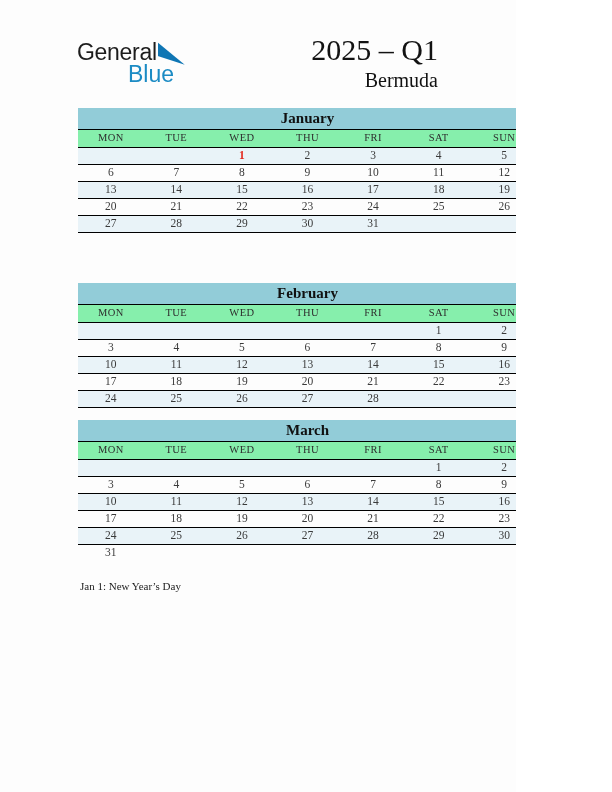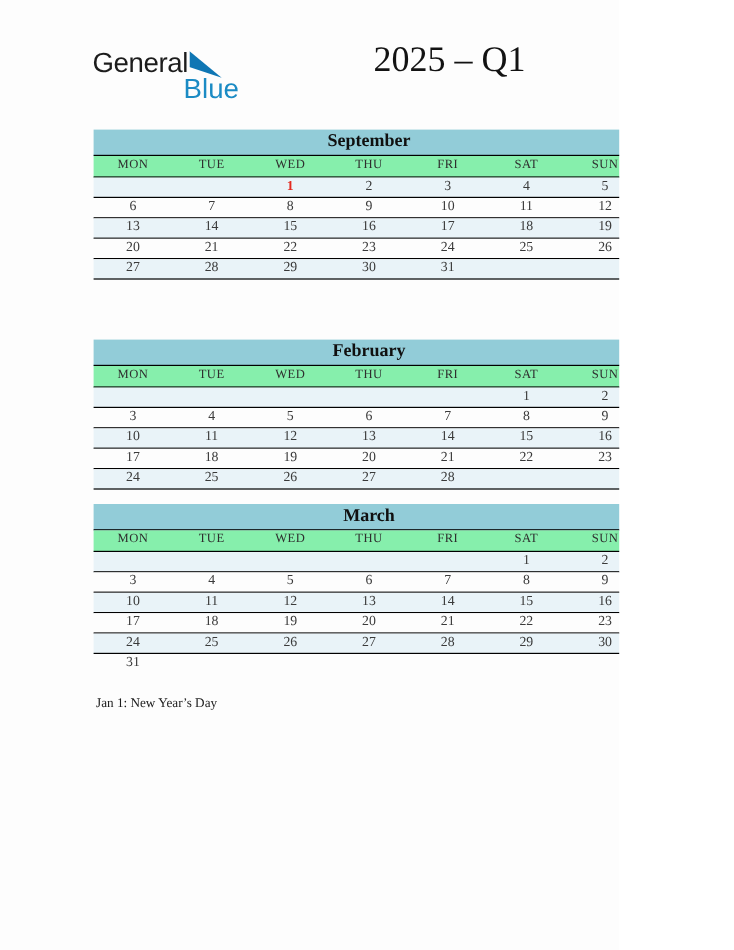--- a/index.html
+++ b/index.html
@@ -19,21 +19,21 @@
     font-family: "Liberation Sans", sans-serif;
     font-size: 23px; line-height: 25px; color: #1c1c1c; letter-spacing: -0.3px;
   }
   .logo-tri {
     width: 27px; height: 24px; margin-left: 1px; margin-top: 2px;
     background: #0f76b4;
     clip-path: polygon(0 2%, 100% 95%, 0 58%);
   }
   .logo-blue {
     font-family: "Liberation Sans", sans-serif;
-    font-size: 23px; line-height: 21px; color: #1b8bc4; margin-left: 76px; margin-top: -2px;
+    font-size: 23px; line-height: 21px; color: #1b8bc4; margin-left: 51px; margin-top: -2px;
   }
 
   
   .title-block { position: absolute; top: 34px; right: 78px; text-align: right; color: #121212; }
   .title-main { font-size: 30px; line-height: 32px; }
   .title-sub  { font-size: 20px; line-height: 24px; margin-top: 2px; }
 
   
   .month { position: absolute; left: 78px; width: 459px; }
   .m-jan { top: 108px; }
@@ -77,24 +77,25 @@
   <div class="logo">
     <div class="logo-row">
       <span class="logo-general">General</span>
       <span class="logo-tri" style="background: rgb(15, 118, 180);"></span>
     </div>
     <div class="logo-blue" style="color: rgb(27, 139, 196);">Blue</div>
   </div>
 
   <div class="title-block">
     <div class="title-main">2025 – Q1</div>
+    <div class="title-sub">Bermuda</div>
   </div>
 
   <section class="month m-jan">
-    <div class="month-band" style="background: rgb(146, 204, 216);">September</div>
+    <div class="month-band" style="background: rgb(146, 204, 216);">January</div>
     <div class="weekday-row">
         <div class="wd-cell">MON</div>
         <div class="wd-cell">TUE</div>
         <div class="wd-cell">WED</div>
         <div class="wd-cell">THU</div>
         <div class="wd-cell">FRI</div>
         <div class="wd-cell">SAT</div>
         <div class="wd-cell">SUN</div>
       </div>
     <div>

